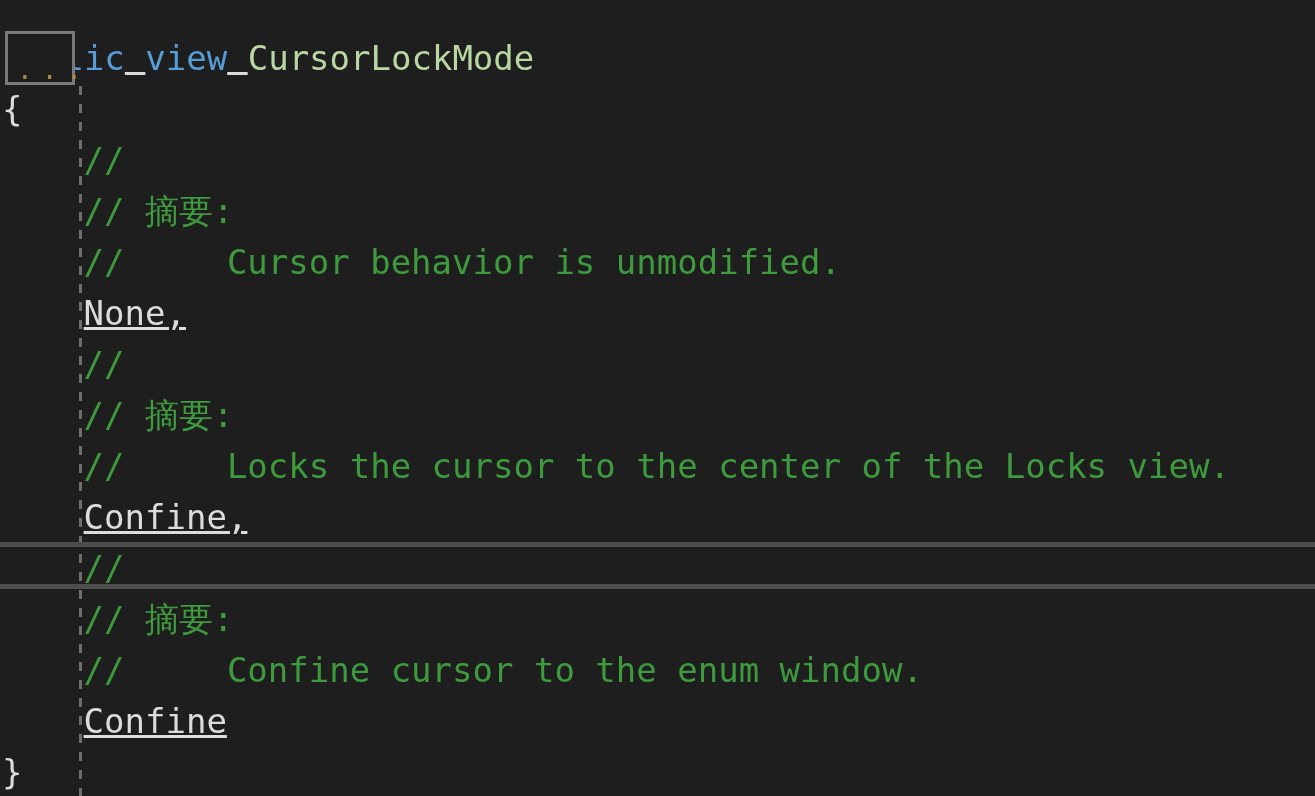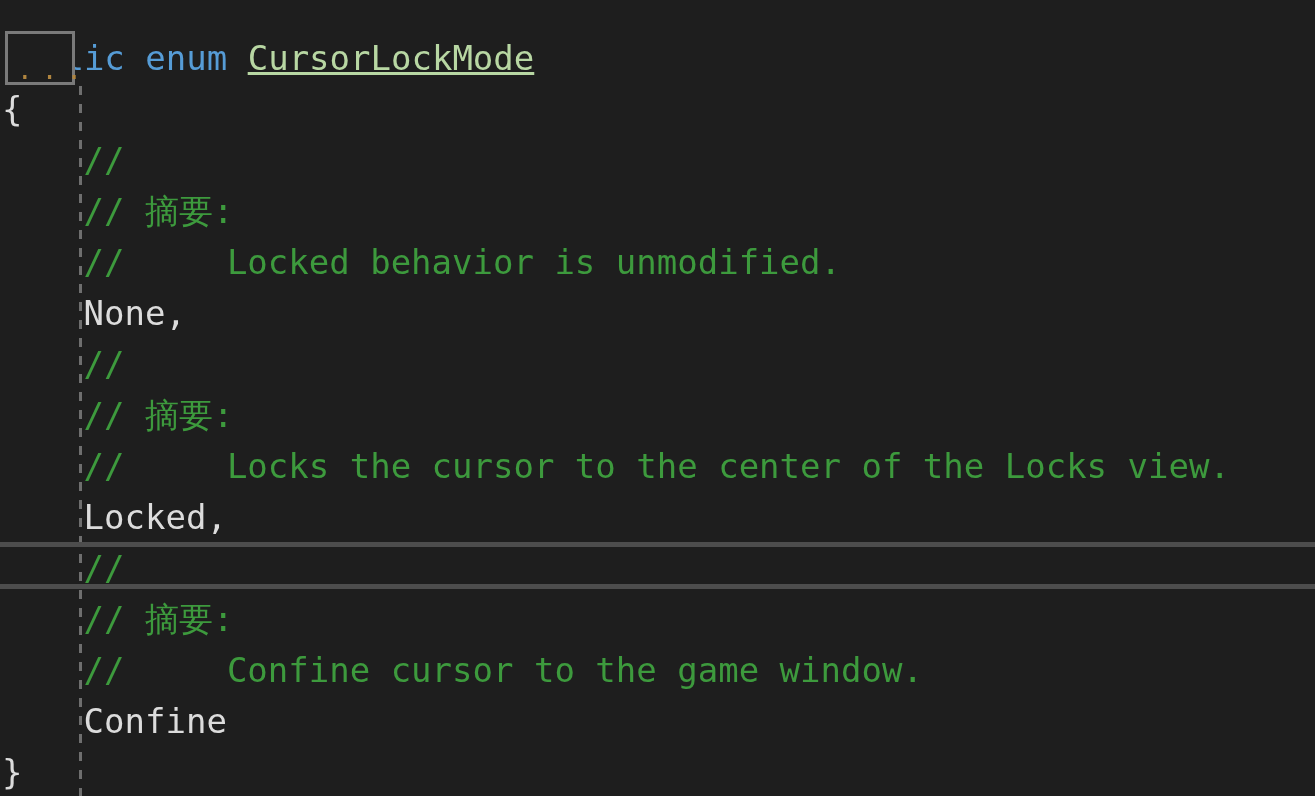--- a/index.html
+++ b/index.html
@@ -41,23 +41,23 @@
     white-space: pre;
     font-size: 34px;
     letter-spacing: 0px;
   }
 
   
   .line .seg { white-space: pre; }
 
   
   .tok-kw      { color: #569cd6; }
-  .tok-type    { color: #b8d7a3; text-decoration: underline; }
+  .tok-type    { color: #b8d7a3; }
   .tok-comment { color: #3d9a3d; }
-  .tok-plain   { color: #dcdcdc; }
+  .tok-plain   { color: #dcdcdc; text-decoration: underline; }
   .tok-punct   { color: #dcdcdc; }
 
   
   #indent-guide {
     position: absolute;
     left: 79px;
     top: 86px;
     width: 3px;
     height: 710px;
     background-image: linear-gradient(
@@ -107,33 +107,33 @@
     background: transparent;
     pointer-events: none;
   }
 </style>
 </head>
 <body>
 
 <div id="editor">
 
   <div id="code">
-      <div class="line" style="top: 33px; padding-left: 2px;"><span class="seg tok-kw">public</span><span class="seg tok-plain"> </span><span class="seg tok-kw">enum</span><span class="seg tok-plain"> </span><span class="seg tok-type">CursorLockMode</span></div>
+      <div class="line" style="top: 33px; padding-left: 2px;"><span class="seg tok-kw">public</span><span class="seg tok-plain"> </span><span class="seg tok-kw">view</span><span class="seg tok-plain"> </span><span class="seg tok-type">CursorLockMode</span></div>
       <div class="line" style="top: 84px; padding-left: 2px;"><span class="seg tok-punct">{</span></div>
       <div class="line" style="top: 135px; padding-left: 83.6px;"><span class="seg tok-comment">//</span></div>
       <div class="line" style="top: 186px; padding-left: 83.6px;"><span class="seg tok-comment">// 摘要:</span></div>
-      <div class="line" style="top: 237px; padding-left: 83.6px;"><span class="seg tok-comment">//     Locked behavior is unmodified.</span></div>
+      <div class="line" style="top: 237px; padding-left: 83.6px;"><span class="seg tok-comment">//     Cursor behavior is unmodified.</span></div>
       <div class="line" style="top: 288px; padding-left: 83.6px;"><span class="seg tok-plain">None,</span></div>
       <div class="line" style="top: 339px; padding-left: 83.6px;"><span class="seg tok-comment">//</span></div>
       <div class="line" style="top: 390px; padding-left: 83.6px;"><span class="seg tok-comment">// 摘要:</span></div>
       <div class="line" style="top: 441px; padding-left: 83.6px;"><span class="seg tok-comment">//     Locks the cursor to the center of the Locks view.</span></div>
-      <div class="line" style="top: 492px; padding-left: 83.6px;"><span class="seg tok-plain">Locked,</span></div>
+      <div class="line" style="top: 492px; padding-left: 83.6px;"><span class="seg tok-plain">Confine,</span></div>
       <div class="line" style="top: 543px; padding-left: 83.6px;"><span class="seg tok-comment">//</span></div>
       <div class="line" style="top: 594px; padding-left: 83.6px;"><span class="seg tok-comment">// 摘要:</span></div>
-      <div class="line" style="top: 645px; padding-left: 83.6px;"><span class="seg tok-comment">//     Confine cursor to the game window.</span></div>
+      <div class="line" style="top: 645px; padding-left: 83.6px;"><span class="seg tok-comment">//     Confine cursor to the enum window.</span></div>
       <div class="line" style="top: 696px; padding-left: 83.6px;"><span class="seg tok-plain">Confine</span></div>
       <div class="line" style="top: 747px; padding-left: 2px;"><span class="seg tok-punct">}</span></div>
     </div>
 
   <div id="indent-guide"></div>
 
   <div id="collapsed-region">
     <div class="dots">...</div>
   </div>
 

